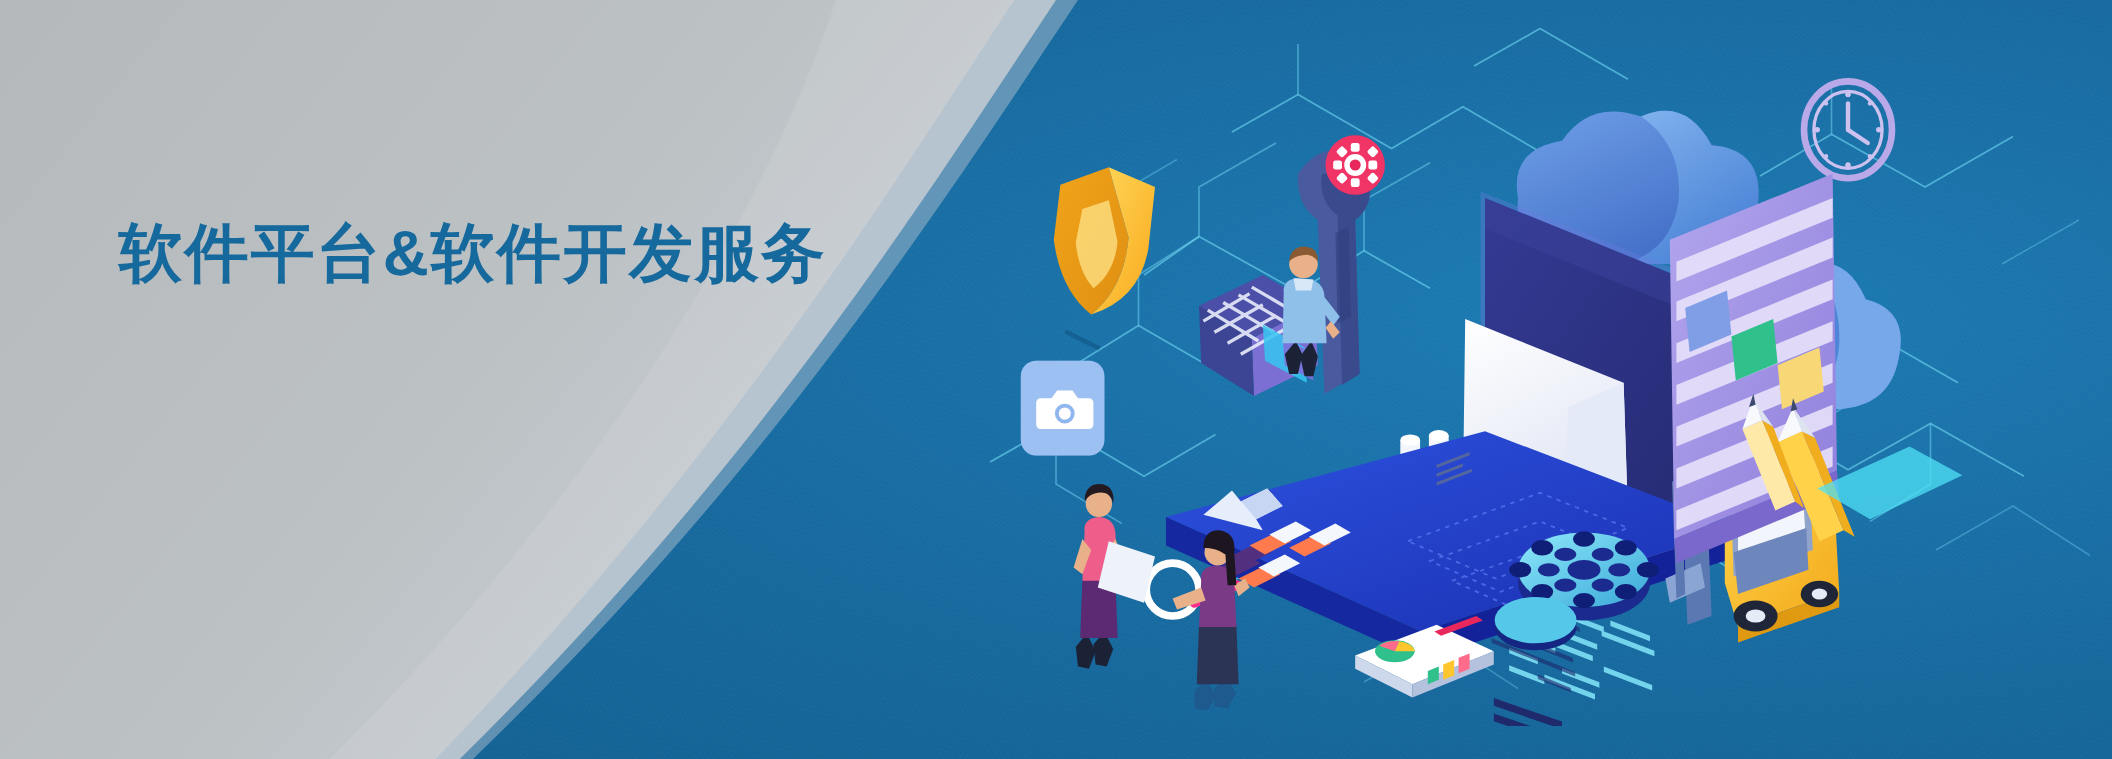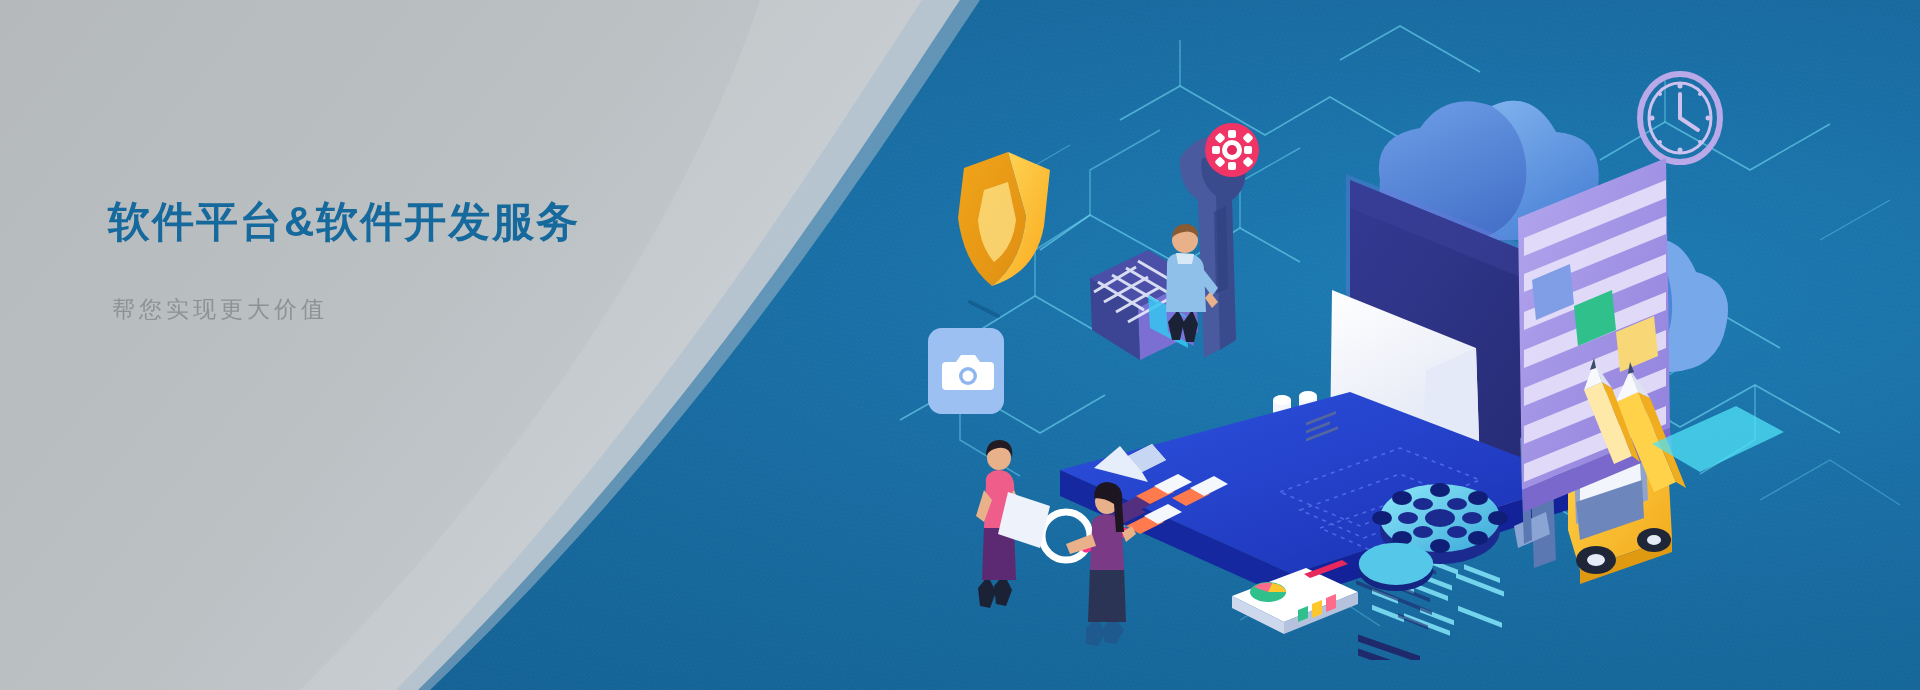--- a/index.html
+++ b/index.html
@@ -30,21 +30,21 @@
 
   
   .circuit{position:absolute;inset:0;}
 
   
   .swoosh{position:absolute;left:0;top:0;width:1100px;height:690px;}
 
   
   .text-block{position:absolute;left:108px;top:198px;width:700px;}
   .headline{
-    margin:0;font-size:42px;line-height:1.14;font-weight:700;
+    margin:0;font-size:58px;line-height:1.14;font-weight:700;
     color:#16699c;letter-spacing:2px;white-space:nowrap;
   }
   .subline{
     margin:48px 0 0 4px;font-size:23px;font-weight:400;
     color:#8e9295;letter-spacing:4px;
   }
 
   
   .illo{position:absolute;left:880px;top:40px;width:1040px;height:620px;}
 </style>
@@ -498,16 +498,15 @@
     <path d="M0 0 L980 0 C860 180 700 430 430 690 L0 690 Z" fill="#9fb6c9" opacity=".55"></path>
     <path d="M0 0 L960 0 C842 178 686 426 418 690 L0 690 Z" fill="#c5ccd3" opacity=".85"></path>
 
     <path d="M0 0 L922 0 C808 174 656 420 396 690 L0 690 Z" fill="url(#gGray)"></path>
 
     <path d="M760 0 L922 0 C808 174 656 420 396 690 L300 690 C560 430 700 180 760 0 Z" fill="#ffffff" opacity=".10"></path>
   </svg>
 
   <div class="text-block">
     <h1 class="headline">软件平台&amp;软件开发服务</h1>
-    <p class="subline">帮您实现更大价值</p>
   </div>
 
 </div>
 
 </body></html>

